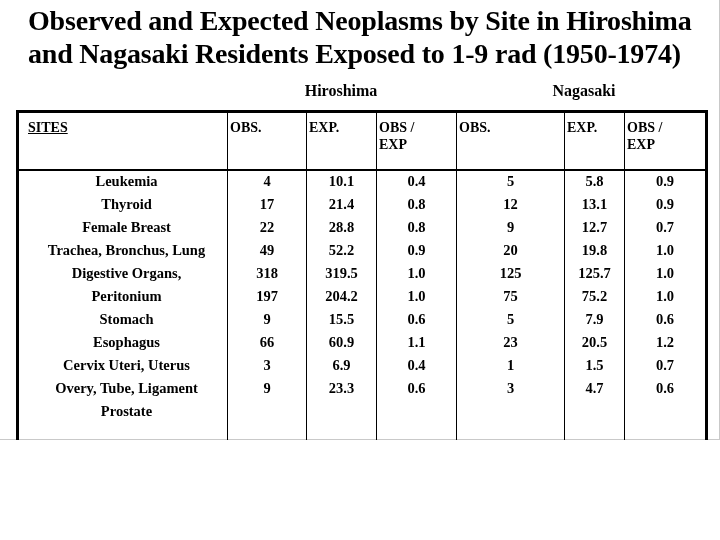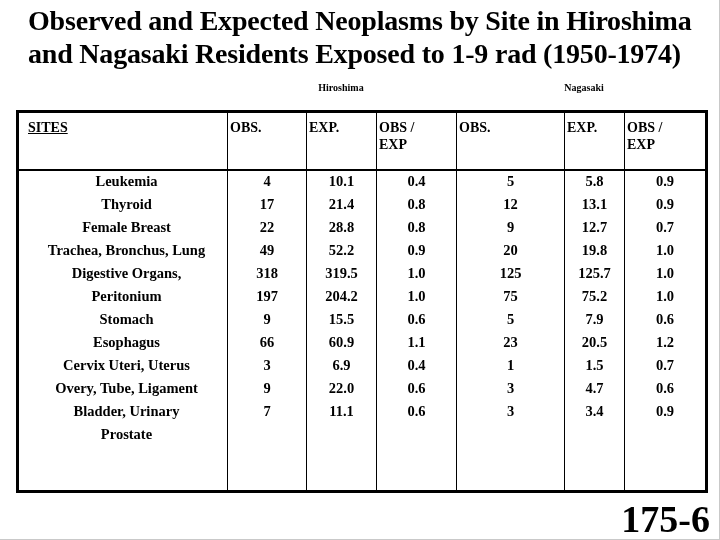--- a/index.html
+++ b/index.html
@@ -1,21 +1,21 @@
 <!DOCTYPE html>
 <html><head>
 <meta charset="utf-8">
 <style>
   html,body{margin:0;padding:0;background:#ffffff;}
-  .slide{position:relative;width:720px;height:540px;background:#ffffff;color:#000;
+  .slide{position:relative;width:720px;height:440px;background:#ffffff;color:#000;
          font-family:"Liberation Serif","DejaVu Serif",serif;font-weight:700;overflow:hidden;
          box-shadow:inset -1px -1px 0 #c9c9c9;}
   .title{position:absolute;left:28px;top:4px;font-size:28px;line-height:33px;
          letter-spacing:-0.2px;white-space:nowrap;}
-  .group-label{position:absolute;top:82px;transform:translateX(-50%);font-size:10px;}
+  .group-label{position:absolute;top:82px;transform:translateX(-50%);font-size:16px;}
   #group-hiroshima{left:341px;}
   #group-nagasaki{left:584px;text-align:right;}
   table.data{position:absolute;left:16px;top:110px;width:689px;border-collapse:collapse;
              table-layout:fixed;border:3px solid #000;}
   table.data th,table.data td{border-left:1px solid #000;font-weight:700;box-sizing:border-box;overflow:hidden;}
   table.data th{height:58px;vertical-align:top;padding:6px 2px 0 2px;font-size:14px;
                 text-align:left;line-height:17px;border-bottom:2px solid #000;}
   table.data th.site-col{text-align:left;padding-left:9px;text-decoration:underline;}
   table.data td{height:23px;font-size:14.5px;text-align:center;padding:0 2px;}
   table.data td.site-cell{text-align:center;padding-left:9px;white-space:nowrap;}
@@ -149,34 +149,25 @@
           <td>3</td>
           <td>6.9</td>
           <td>0.4</td>
           <td>1</td>
           <td>1.5</td>
           <td>0.7</td>
         </tr>
         <tr>
           <td class="site-cell">Overy, Tube, Ligament</td>
           <td>9</td>
-          <td>22.0</td>
+          <td>23.3</td>
           <td>0.6</td>
           <td>3</td>
           <td>4.7</td>
           <td>0.6</td>
-        </tr>
-        <tr>
-          <td class="site-cell">Bladder, Urinary</td>
-          <td>7</td>
-          <td>11.1</td>
-          <td>0.6</td>
-          <td>3</td>
-          <td>3.4</td>
-          <td>0.9</td>
         </tr>
         <tr>
           <td class="site-cell">Prostate</td>
           <td></td>
           <td></td>
           <td></td>
           <td></td>
           <td></td>
           <td></td>
         </tr>

